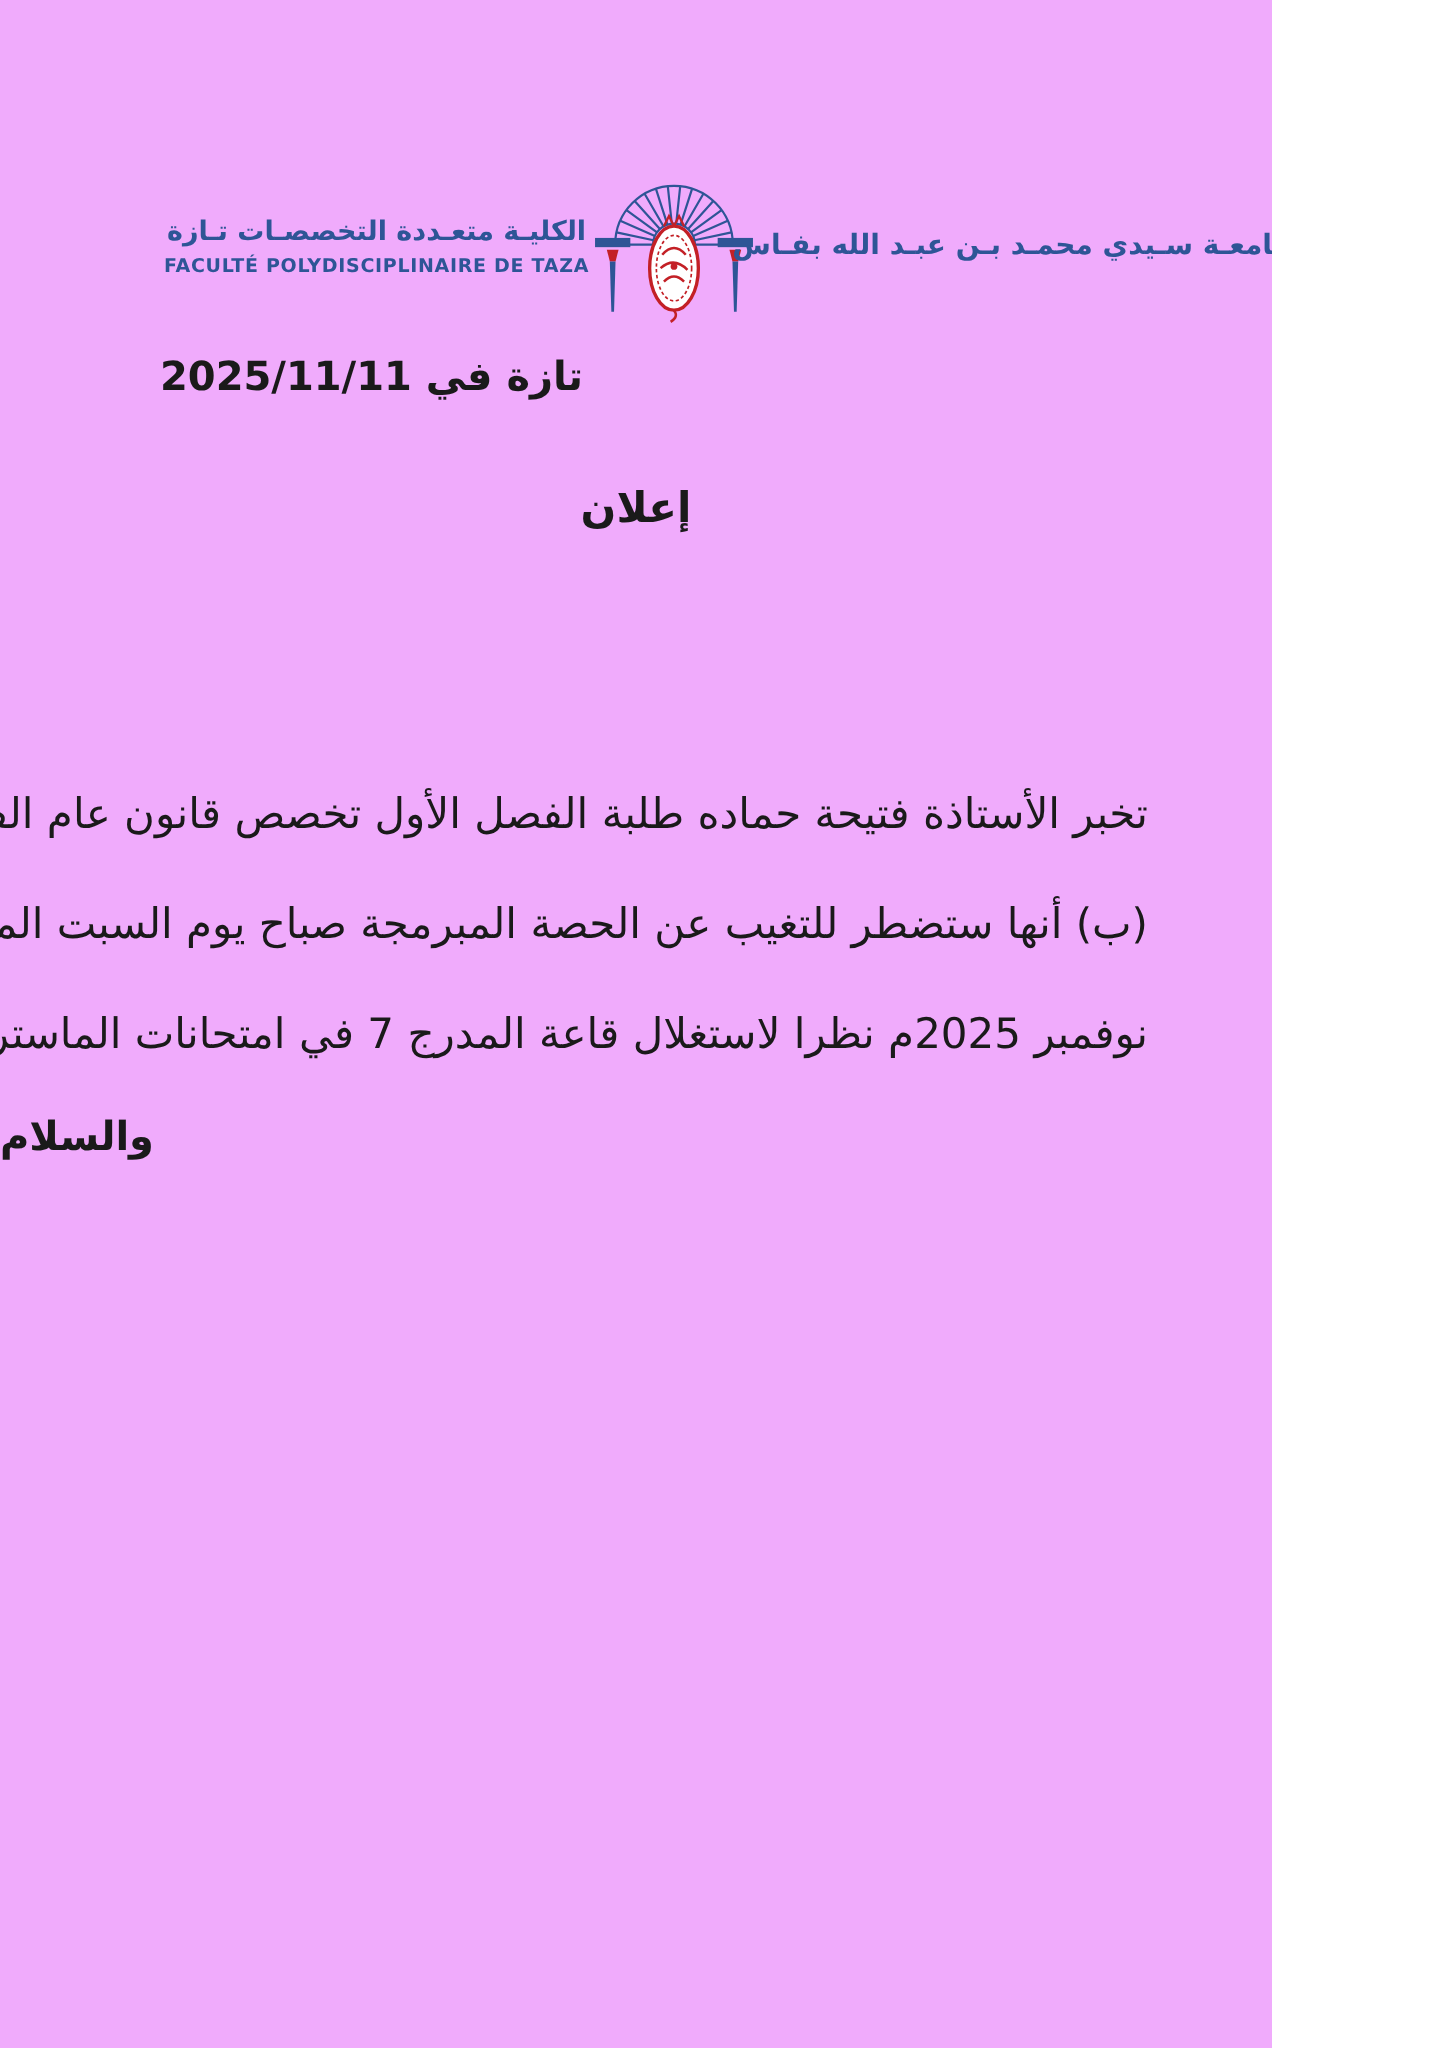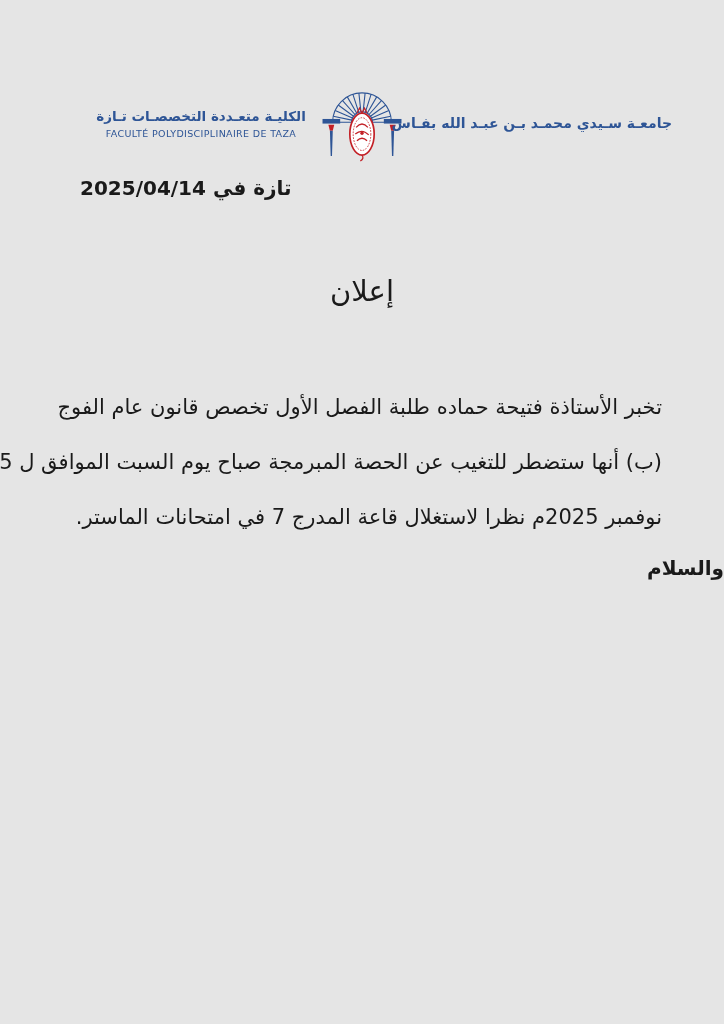--- a/index.html
+++ b/index.html
@@ -1,56 +1,56 @@
 <!DOCTYPE html>
 <html><head>
 <meta charset="utf-8">
 <style>
   html,body { margin:0; padding:0; background:#ffffff; }
   body { width:724px; height:1024px; font-family:"DejaVu Sans",sans-serif; }
-  .page { position:relative; width:724px; height:1024px; background:#e5e5e5; overflow:hidden; }
+  .page { position:relative; width:636px; height:1024px; background:#f0abfc; overflow:hidden; }
 
   
   .letterhead {
     position:absolute; top:76px; left:0; right:0;
     padding:0 52px 0 82px;
     display:flex; align-items:center; justify-content:space-between;
     color:#2E5596;
   }
   .inst { display:flex; flex-direction:column; text-align:center; }
   .inst-left  { width:238px; }
   .inst-right { width:268px; }
   .inst .ar  { direction:rtl; font-weight:bold; font-size:13.5px; line-height:1.55; white-space:nowrap; }
   .inst-right .ar { font-size:14px; }
   .inst .tif { font-size:10px; line-height:1.7; letter-spacing:1.2px; word-spacing:5px; white-space:nowrap; }
-  .inst .fr  { font-weight:normal; font-size:9.5px; letter-spacing:0.35px; line-height:1.5; white-space:nowrap; }
+  .inst .fr  { font-weight:bold; font-size:9.5px; letter-spacing:0.35px; line-height:1.5; white-space:nowrap; }
   .logo-wrap { flex:0 0 84px; width:84px; height:96px; }
   .logo-wrap svg { display:block; width:84px; height:96px; }
 
   
   .date-line {
     position:absolute; top:176px; left:80px;
     direction:rtl; font-weight:bold; font-size:20px; color:#1a1a1a;
     white-space:nowrap;
   }
   .doc-title {
     position:absolute; top:242px; left:0; right:0;
-    text-align:center; font-weight:normal; font-size:29px; color:#1a1a1a;margin-top:32px;
+    text-align:center; font-weight:bold; font-size:21px; color:#1a1a1a;
   }
   .body-text {
     position:absolute; top:380px; left:56px; right:62px;
     direction:rtl; color:#1a1a1a;
   }
   .body-line {
     font-size:21px; font-weight:normal; line-height:55px;
     text-align:right; white-space:nowrap;
   }
   .closing {
     position:absolute; top:556px; left:0; right:0;
-    text-align:right; direction:rtl;
+    text-align:left; direction:rtl;
     font-size:20px; font-weight:bold; color:#1a1a1a;
   }
 </style>
 </head>
 <body>
 
 <div class="page">
 
   <div class="letterhead">
 
@@ -89,21 +89,21 @@
         </g>
       </svg>
     </div>
 
     <div class="inst inst-right">
       <div class="ar">جامعـة سـيدي محمـد بـن عبـد الله بفـاس</div>
     </div>
 
   </div>
 
-  <div class="date-line">تازة في 2025/04/14</div>
+  <div class="date-line">تازة في 2025/11/11</div>
 
   <div class="doc-title">إعلان</div>
 
   <div class="body-text">
     <div class="body-line">تخبر الأستاذة فتيحة حماده طلبة الفصل الأول تخصص قانون عام الفوج</div>
     <div class="body-line">(ب) أنها ستضطر للتغيب عن الحصة المبرمجة صباح يوم السبت الموافق ل 15</div>
     <div class="body-line">نوفمبر 2025م نظرا لاستغلال قاعة المدرج 7 في امتحانات الماستر.</div>
   </div>
 
   <div class="closing">والسلام</div>

